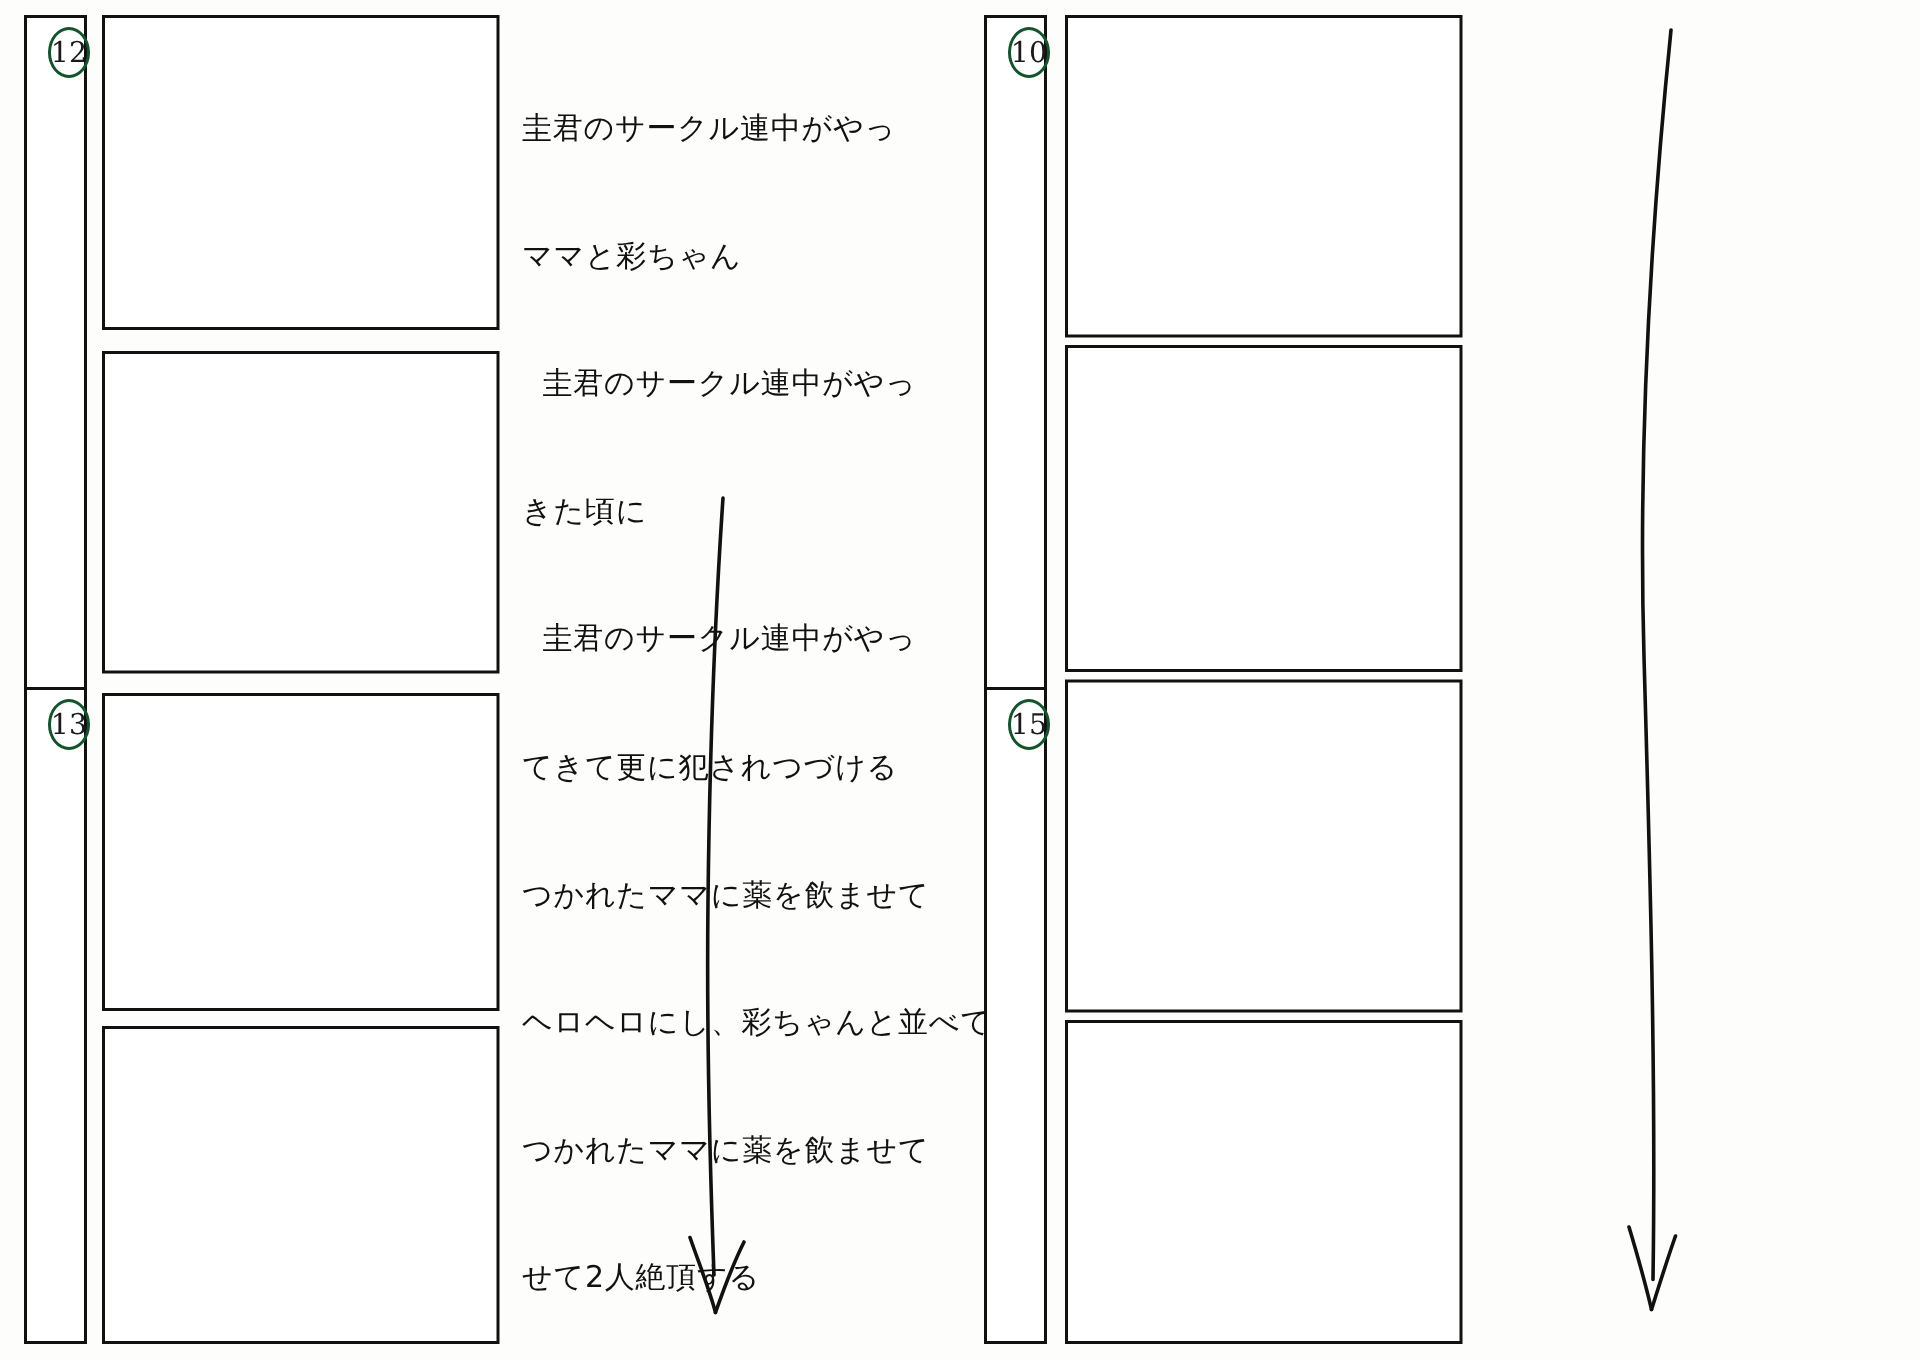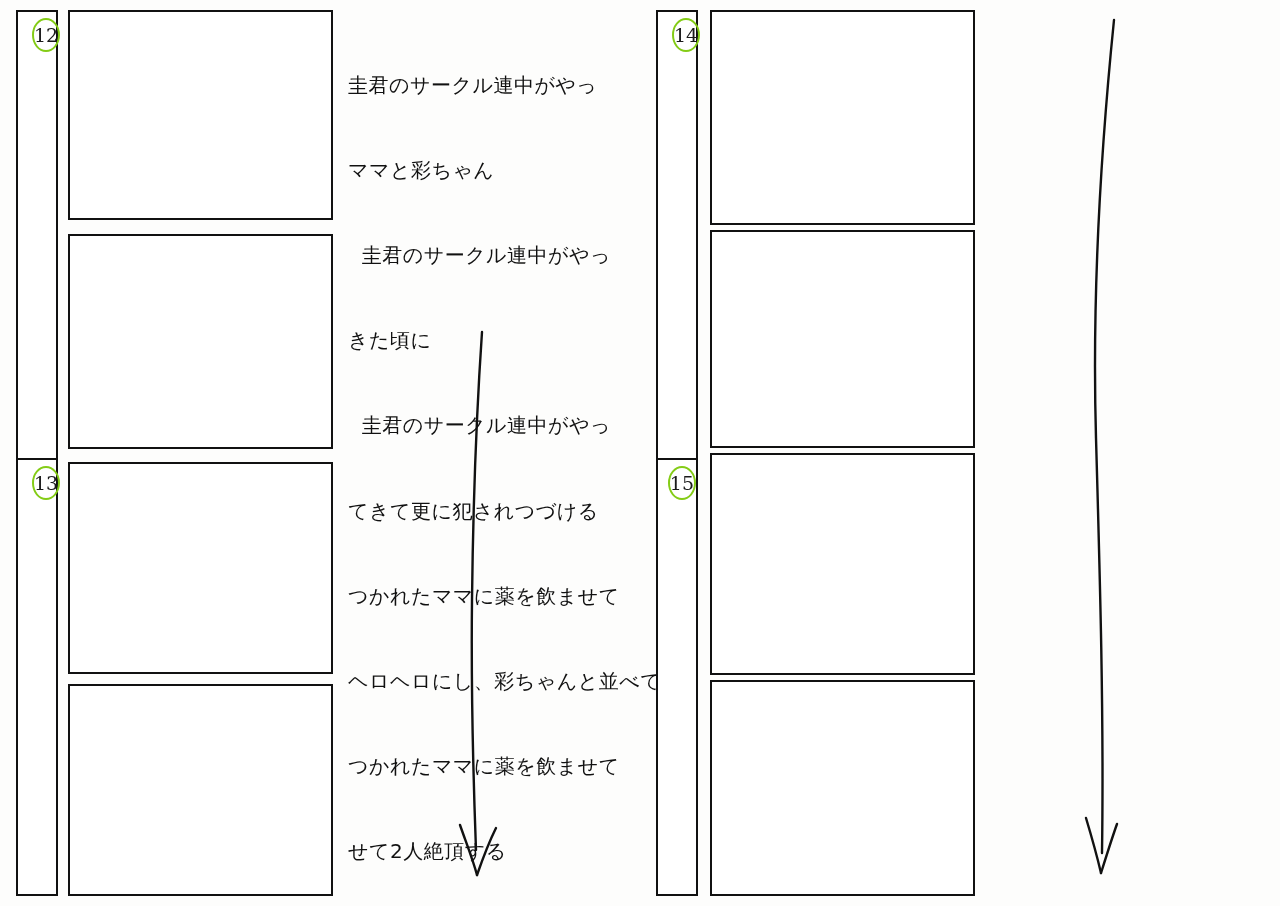--- a/index.html
+++ b/index.html
@@ -38,21 +38,21 @@
     border-bottom: 2px solid #111;
     display: flex;
     align-items: flex-start;
     justify-content: center;
     padding-top: 6px;
   }
   .num-cell.last { border-bottom: none; }
   .num-circle {
     width: 34px;
     height: 34px;
-    border: 2px solid #84cc16;
+    border: 2px solid #14532d;
     border-radius: 50%;
     display: flex;
     align-items: center;
     justify-content: center;
     font-size: 19px;
     font-family: "DejaVu Serif", serif;
     line-height: 1;
     box-sizing: border-box;
     margin-left: 18px;
   }
@@ -115,23 +115,23 @@
   <svg class="arrow-svg" style="left:440px; top:330px; width:80px; height:560px;" viewBox="0 0 80 560">
     <path d="M42 2 C 36 90, 33 180, 32 270 C 31 360, 33 440, 36 520" fill="none" stroke="#111" stroke-width="2.4" stroke-linecap="round"></path>
     <path d="M20 495 C 27 515, 33 530, 37 545" fill="none" stroke="#111" stroke-width="2.4" stroke-linecap="round"></path>
     <path d="M37 545 C 44 525, 50 510, 56 498" fill="none" stroke="#111" stroke-width="2.4" stroke-linecap="round"></path>
   </svg>
 
   <div class="column">
 
     <div class="num-rail" style="left:656px; top:10px; width:42px; height:886px;">
       <div class="num-cell" style="top:0; height:448px;">
-        <div class="num-circle">14</div>
+        <div class="num-circle">10</div>
       </div>
-      <div class="num-cell last" style="top:448px; height:436px;justify-content:flex-end;">
+      <div class="num-cell last" style="top:448px; height:436px;">
         <div class="num-circle">15</div>
       </div>
     </div>
 
     <div class="panel" style="left:710px; top:10px;  width:265px; height:215px;"></div>
     <div class="panel" style="left:710px; top:230px; width:265px; height:218px;"></div>
     <div class="panel" style="left:710px; top:453px; width:265px; height:222px;"></div>
     <div class="panel" style="left:710px; top:680px; width:265px; height:216px;"></div>
   </div>
 

